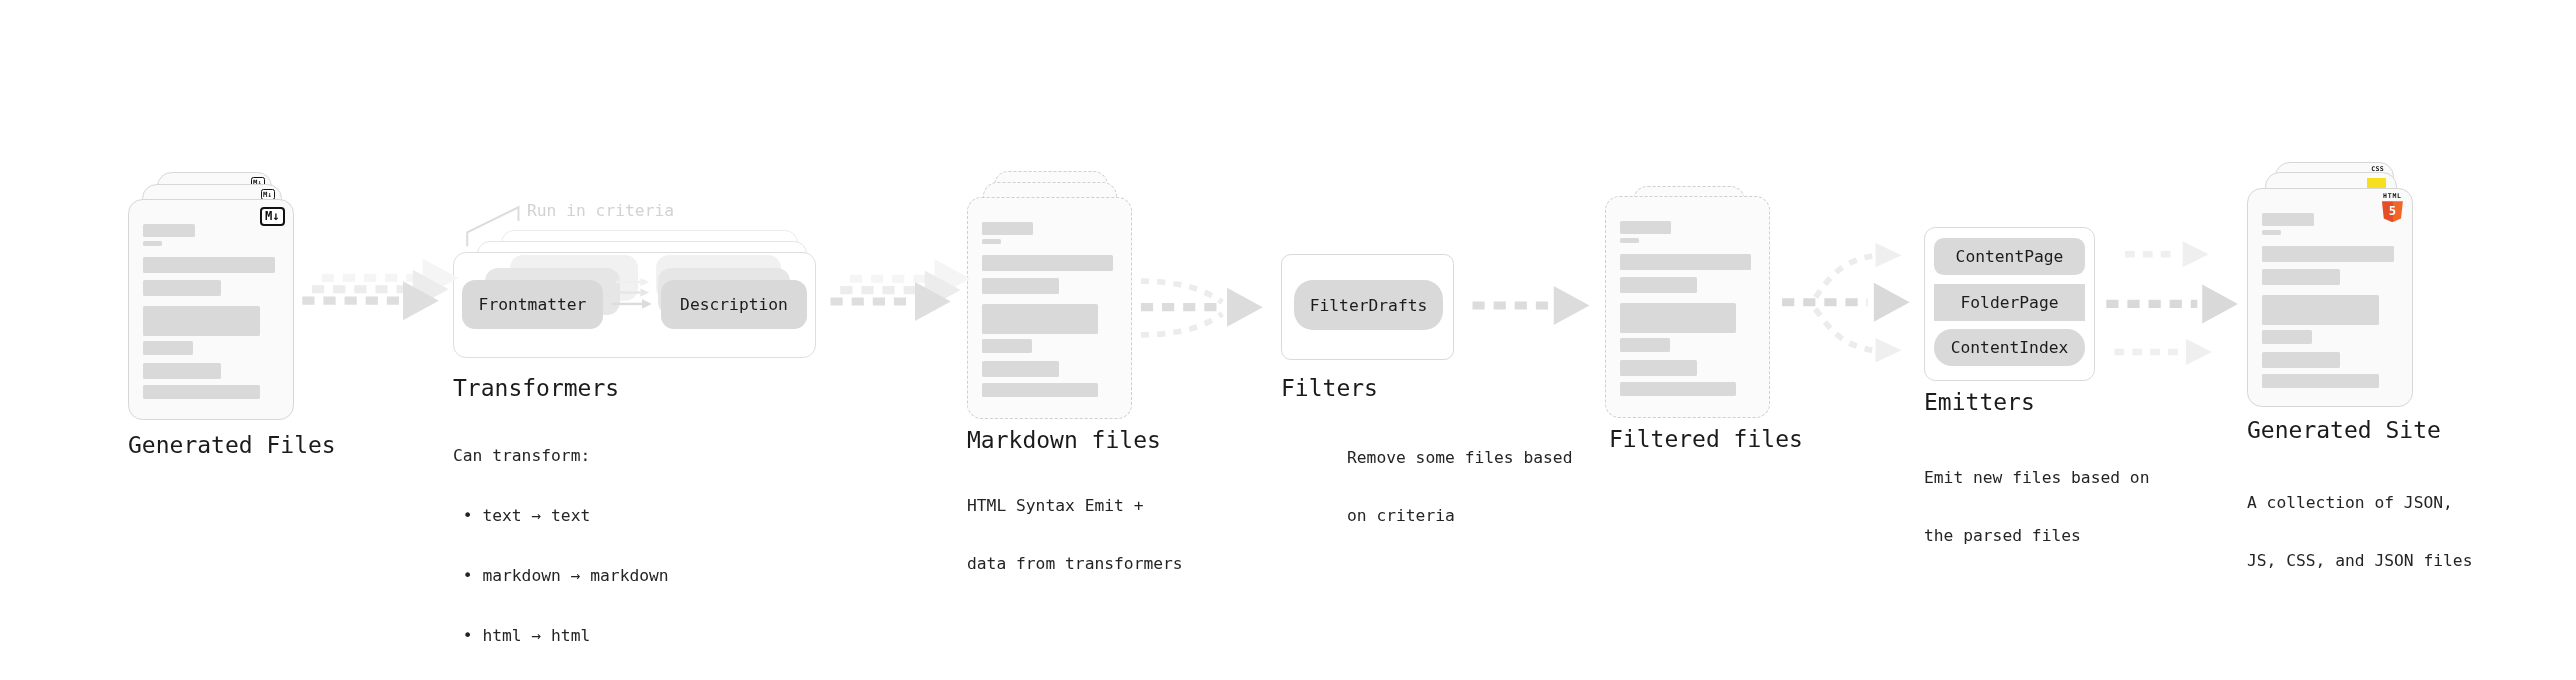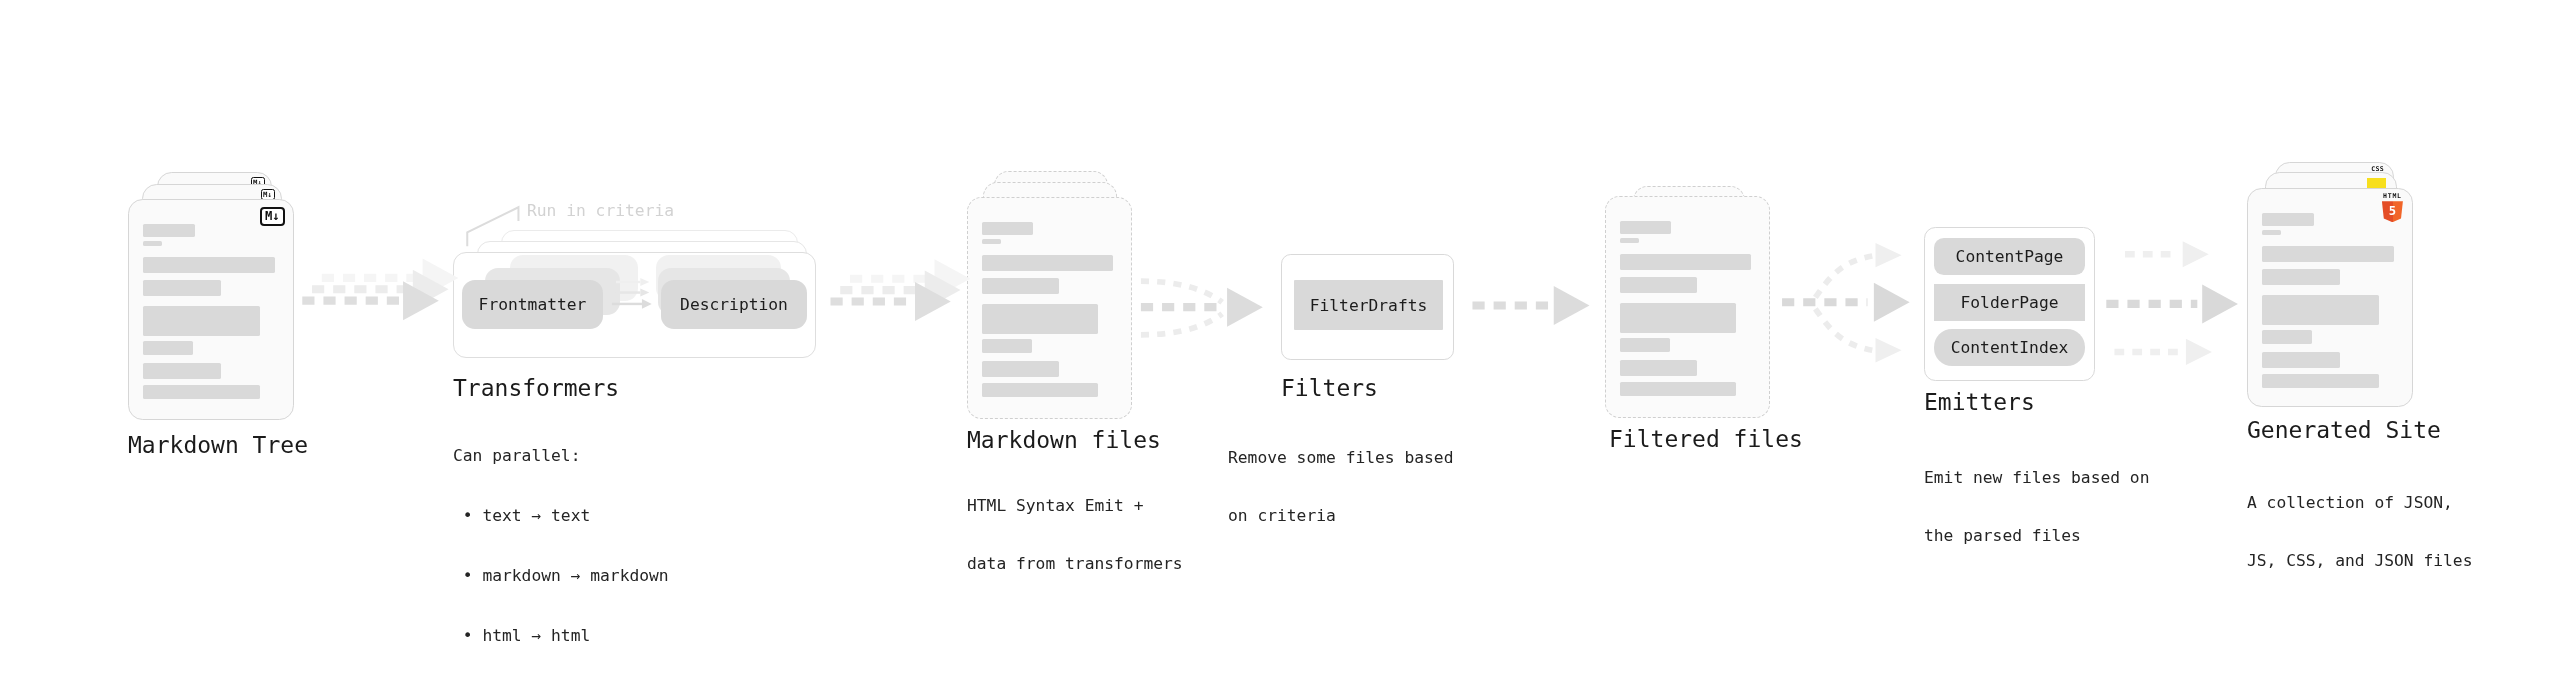--- a/index.html
+++ b/index.html
@@ -89,41 +89,41 @@
   <div class="bar" style="width:38%;height:12.2px;margin-bottom:4.1px"></div>
   <div class="bar" style="width:14%;height:5.7px;margin-bottom:10.6px"></div>
   <div class="bar" style="width:97%;height:16.3px;margin-bottom:6.5px"></div>
   <div class="bar" style="width:57%;height:16.3px;margin-bottom:9.8px"></div>
   <div class="bar" style="width:86%;height:30px;margin-bottom:4.9px"></div>
   <div class="bar" style="width:37%;height:14.6px;margin-bottom:7.3px"></div>
   <div class="bar" style="width:57%;height:16.3px;margin-bottom:6.5px"></div>
   <div class="bar" style="width:86%;height:14px"></div>
 </div>
     </div>
-    <div class="stage-title" style="left:128px;top:432px">Markdown Tree</div>
+    <div class="stage-title" style="left:128px;top:432px">Generated Files</div>
   </div>
 
   <div>
     <div class="tbox" style="left:501px;top:230px;width:297px;height:104px;border:1.6px solid #ebebeb"></div>
     <div class="tbox" style="left:477px;top:241px;width:330px;height:105px;border:1.6px solid #e6e6e6"></div>
     <div class="tbox" style="left:453px;top:252px;width:363px;height:106px;border:1.6px solid #dedede"></div>
 
     <div class="pill ghost2" style="left:510px;top:255px;width:128px;height:46px"></div>
     <div class="pill ghost2" style="left:656px;top:255px;width:125px;height:46px"></div>
     <div class="pill ghost1" style="left:485px;top:268px;width:135px;height:47px"></div>
     <div class="pill ghost1" style="left:658px;top:268px;width:132px;height:47px"></div>
 
     <div class="pill" style="left:462px;top:280px;width:141px;height:49px">Frontmatter</div>
     <div class="pill" style="left:661px;top:280px;width:146px;height:49px">Description</div>
 
     <div class="annotation" style="left:527px;top:201px">Run in criteria</div>
 
     <div class="stage-title" style="left:453px;top:375px">Transformers</div>
     <div class="stage-desc bullets" style="left:453px;top:407px">
-      <div>Can parallel:</div>
+      <div>Can transform:</div>
       <div> • text → text</div>
       <div> • markdown → markdown</div>
       <div> • html → html</div>
     </div>
   </div>
 
   <div>
     <div class="doc dashed" style="left:994px;top:171px;width:114px;height:221px"></div>
     <div class="doc dashed" style="left:983px;top:182px;width:134px;height:221px"></div>
     <div class="doc dashed" style="left:967px;top:197px;width:165px;height:222px">
@@ -140,23 +140,23 @@
     </div>
     <div class="stage-title" style="left:967px;top:427px">Markdown files</div>
     <div class="stage-desc" style="left:967px;top:458px">
       <div>HTML Syntax Emit +</div>
       <div>data from transformers</div>
     </div>
   </div>
 
   <div>
     <div class="panel" style="left:1281px;top:254px;width:173px;height:106px;border-radius:9.8px"></div>
-    <div class="pill" style="left:1294px;top:280px;width:149px;height:50px;border-radius:1px">FilterDrafts</div>
+    <div class="pill" style="left:1294px;top:280px;width:149px;height:50px;border-radius:19px">FilterDrafts</div>
     <div class="stage-title" style="left:1281px;top:375px">Filters</div>
-    <div class="stage-desc" style="left:1228px;top:410px">
+    <div class="stage-desc" style="left:1347px;top:410px">
       <div>Remove some files based</div>
       <div>on criteria</div>
     </div>
   </div>
 
   <div>
     <div class="doc dashed" style="left:1633px;top:186px;width:112px;height:221px"></div>
     <div class="doc dashed" style="left:1605px;top:196px;width:165px;height:222px">
       <div class="doc-bars">
   <div class="bar" style="width:38%;height:12.2px;margin-bottom:4.1px"></div>

